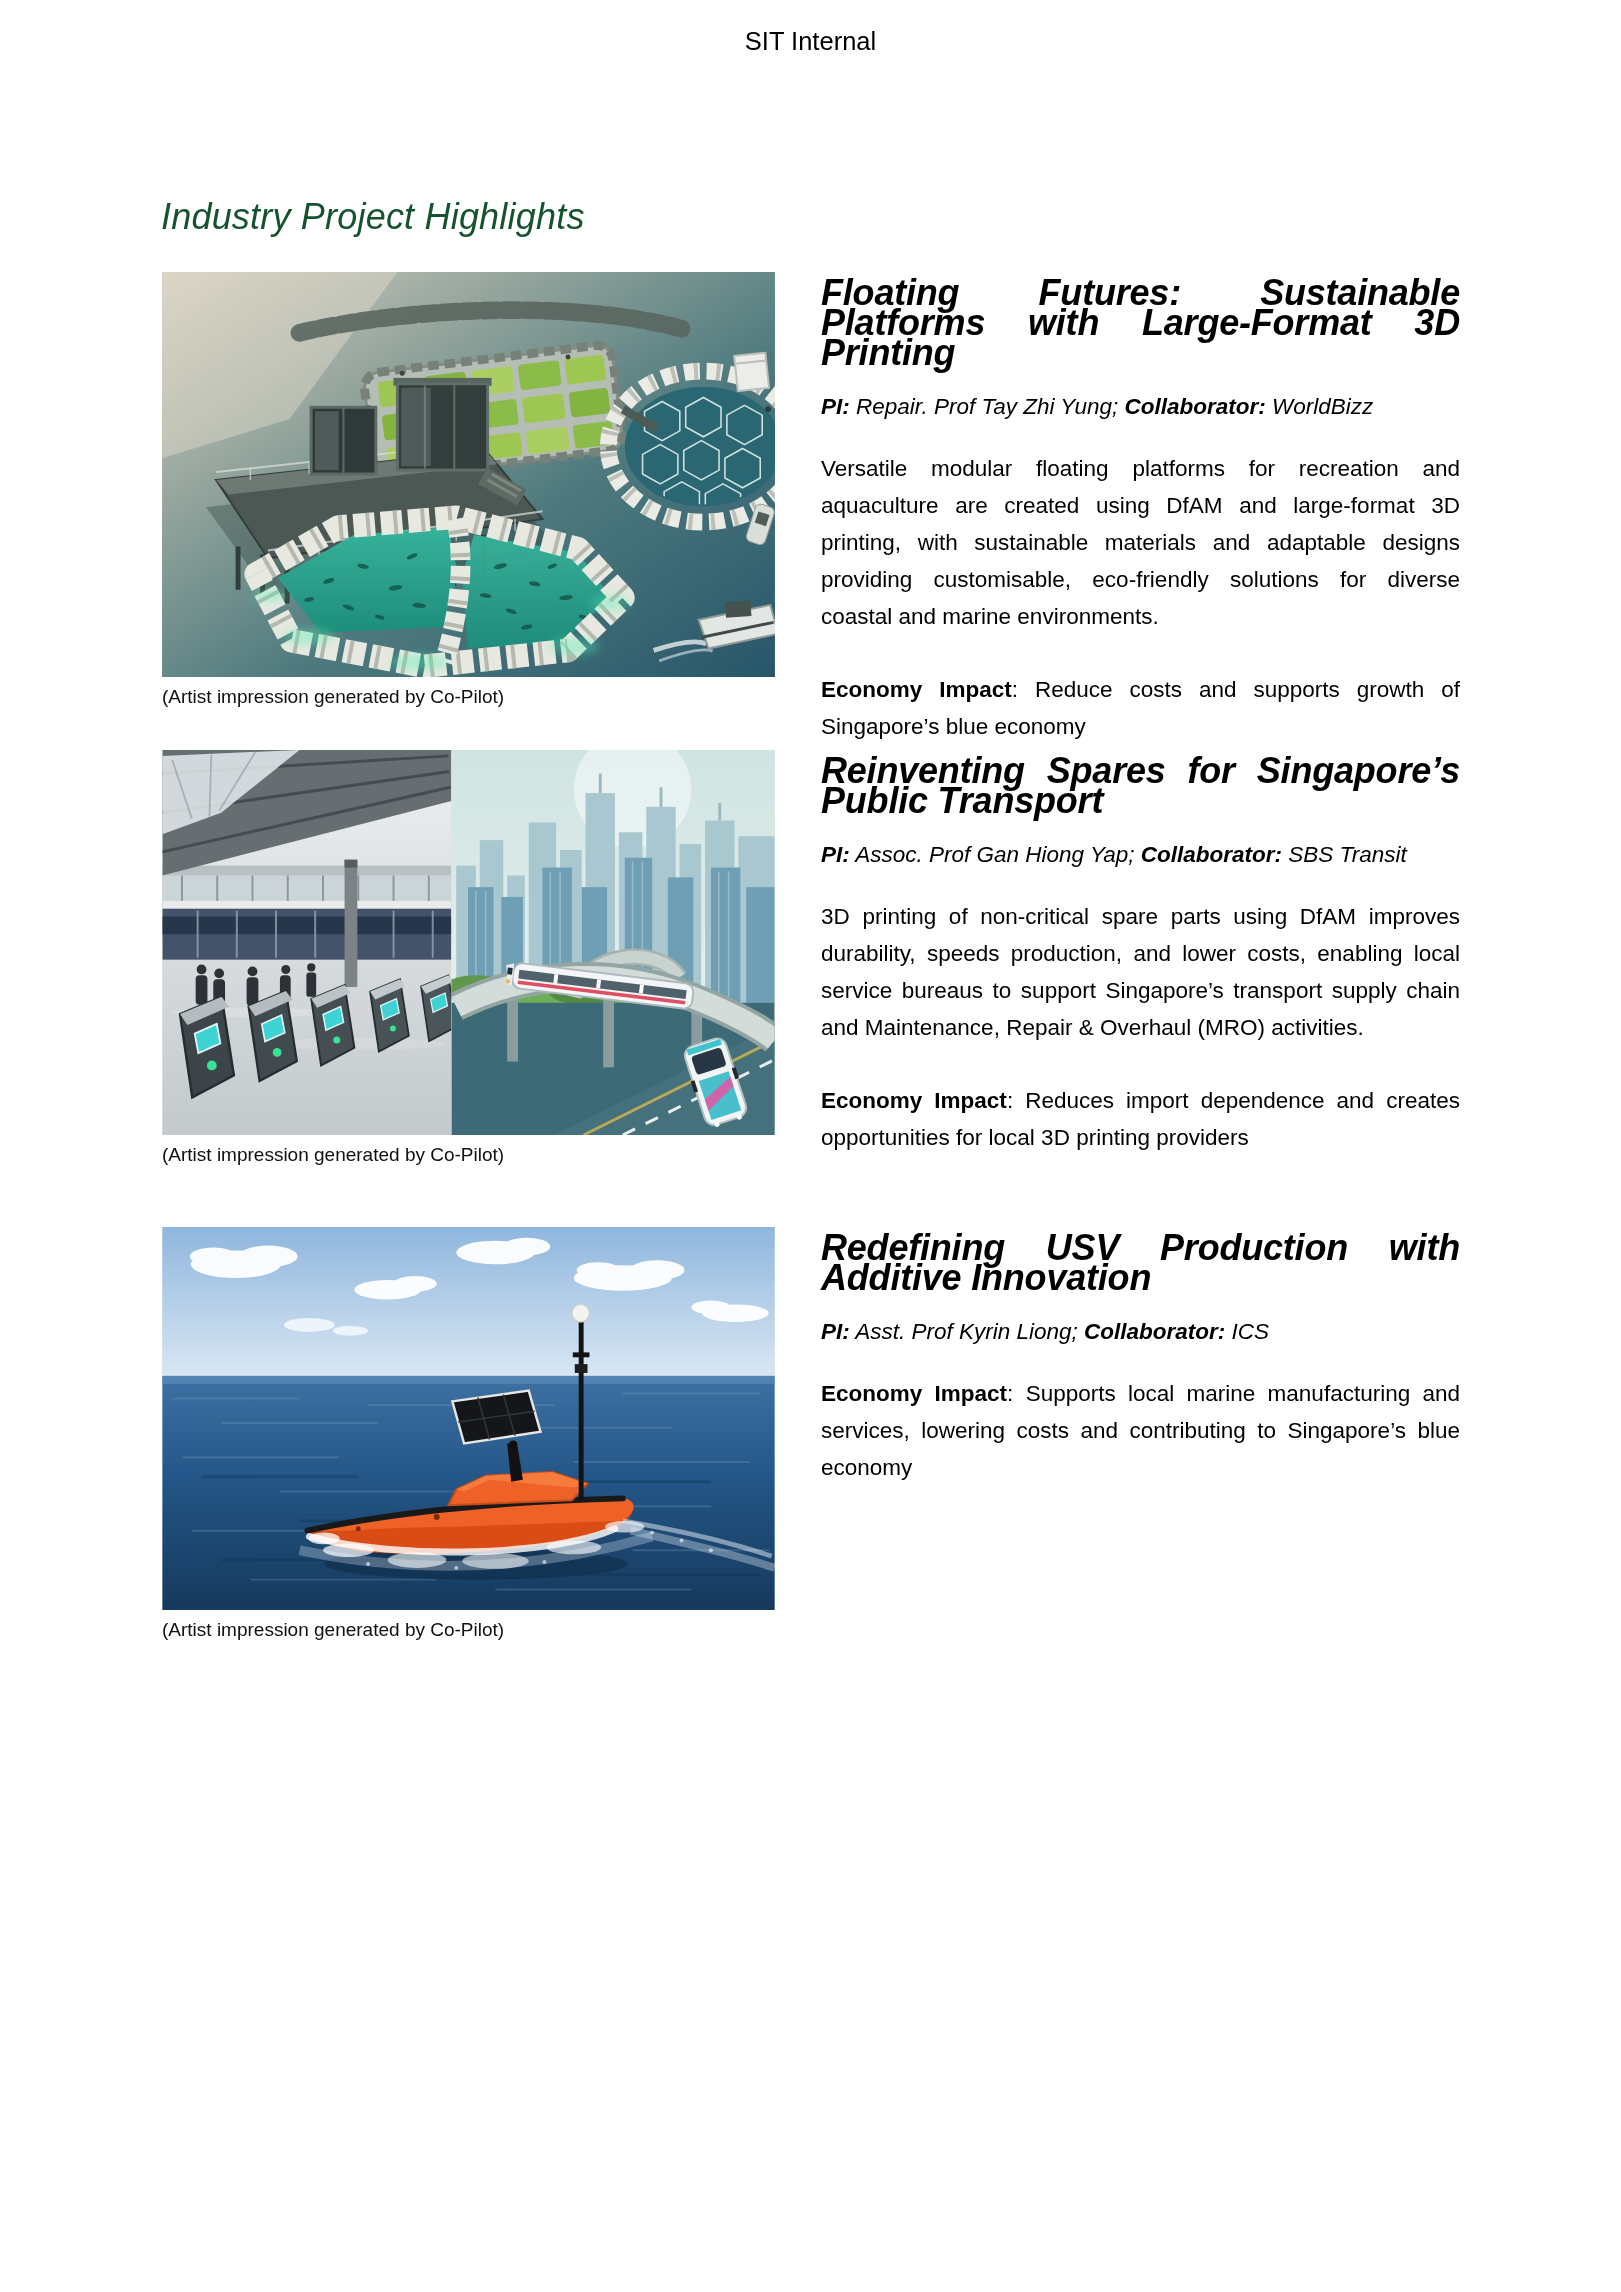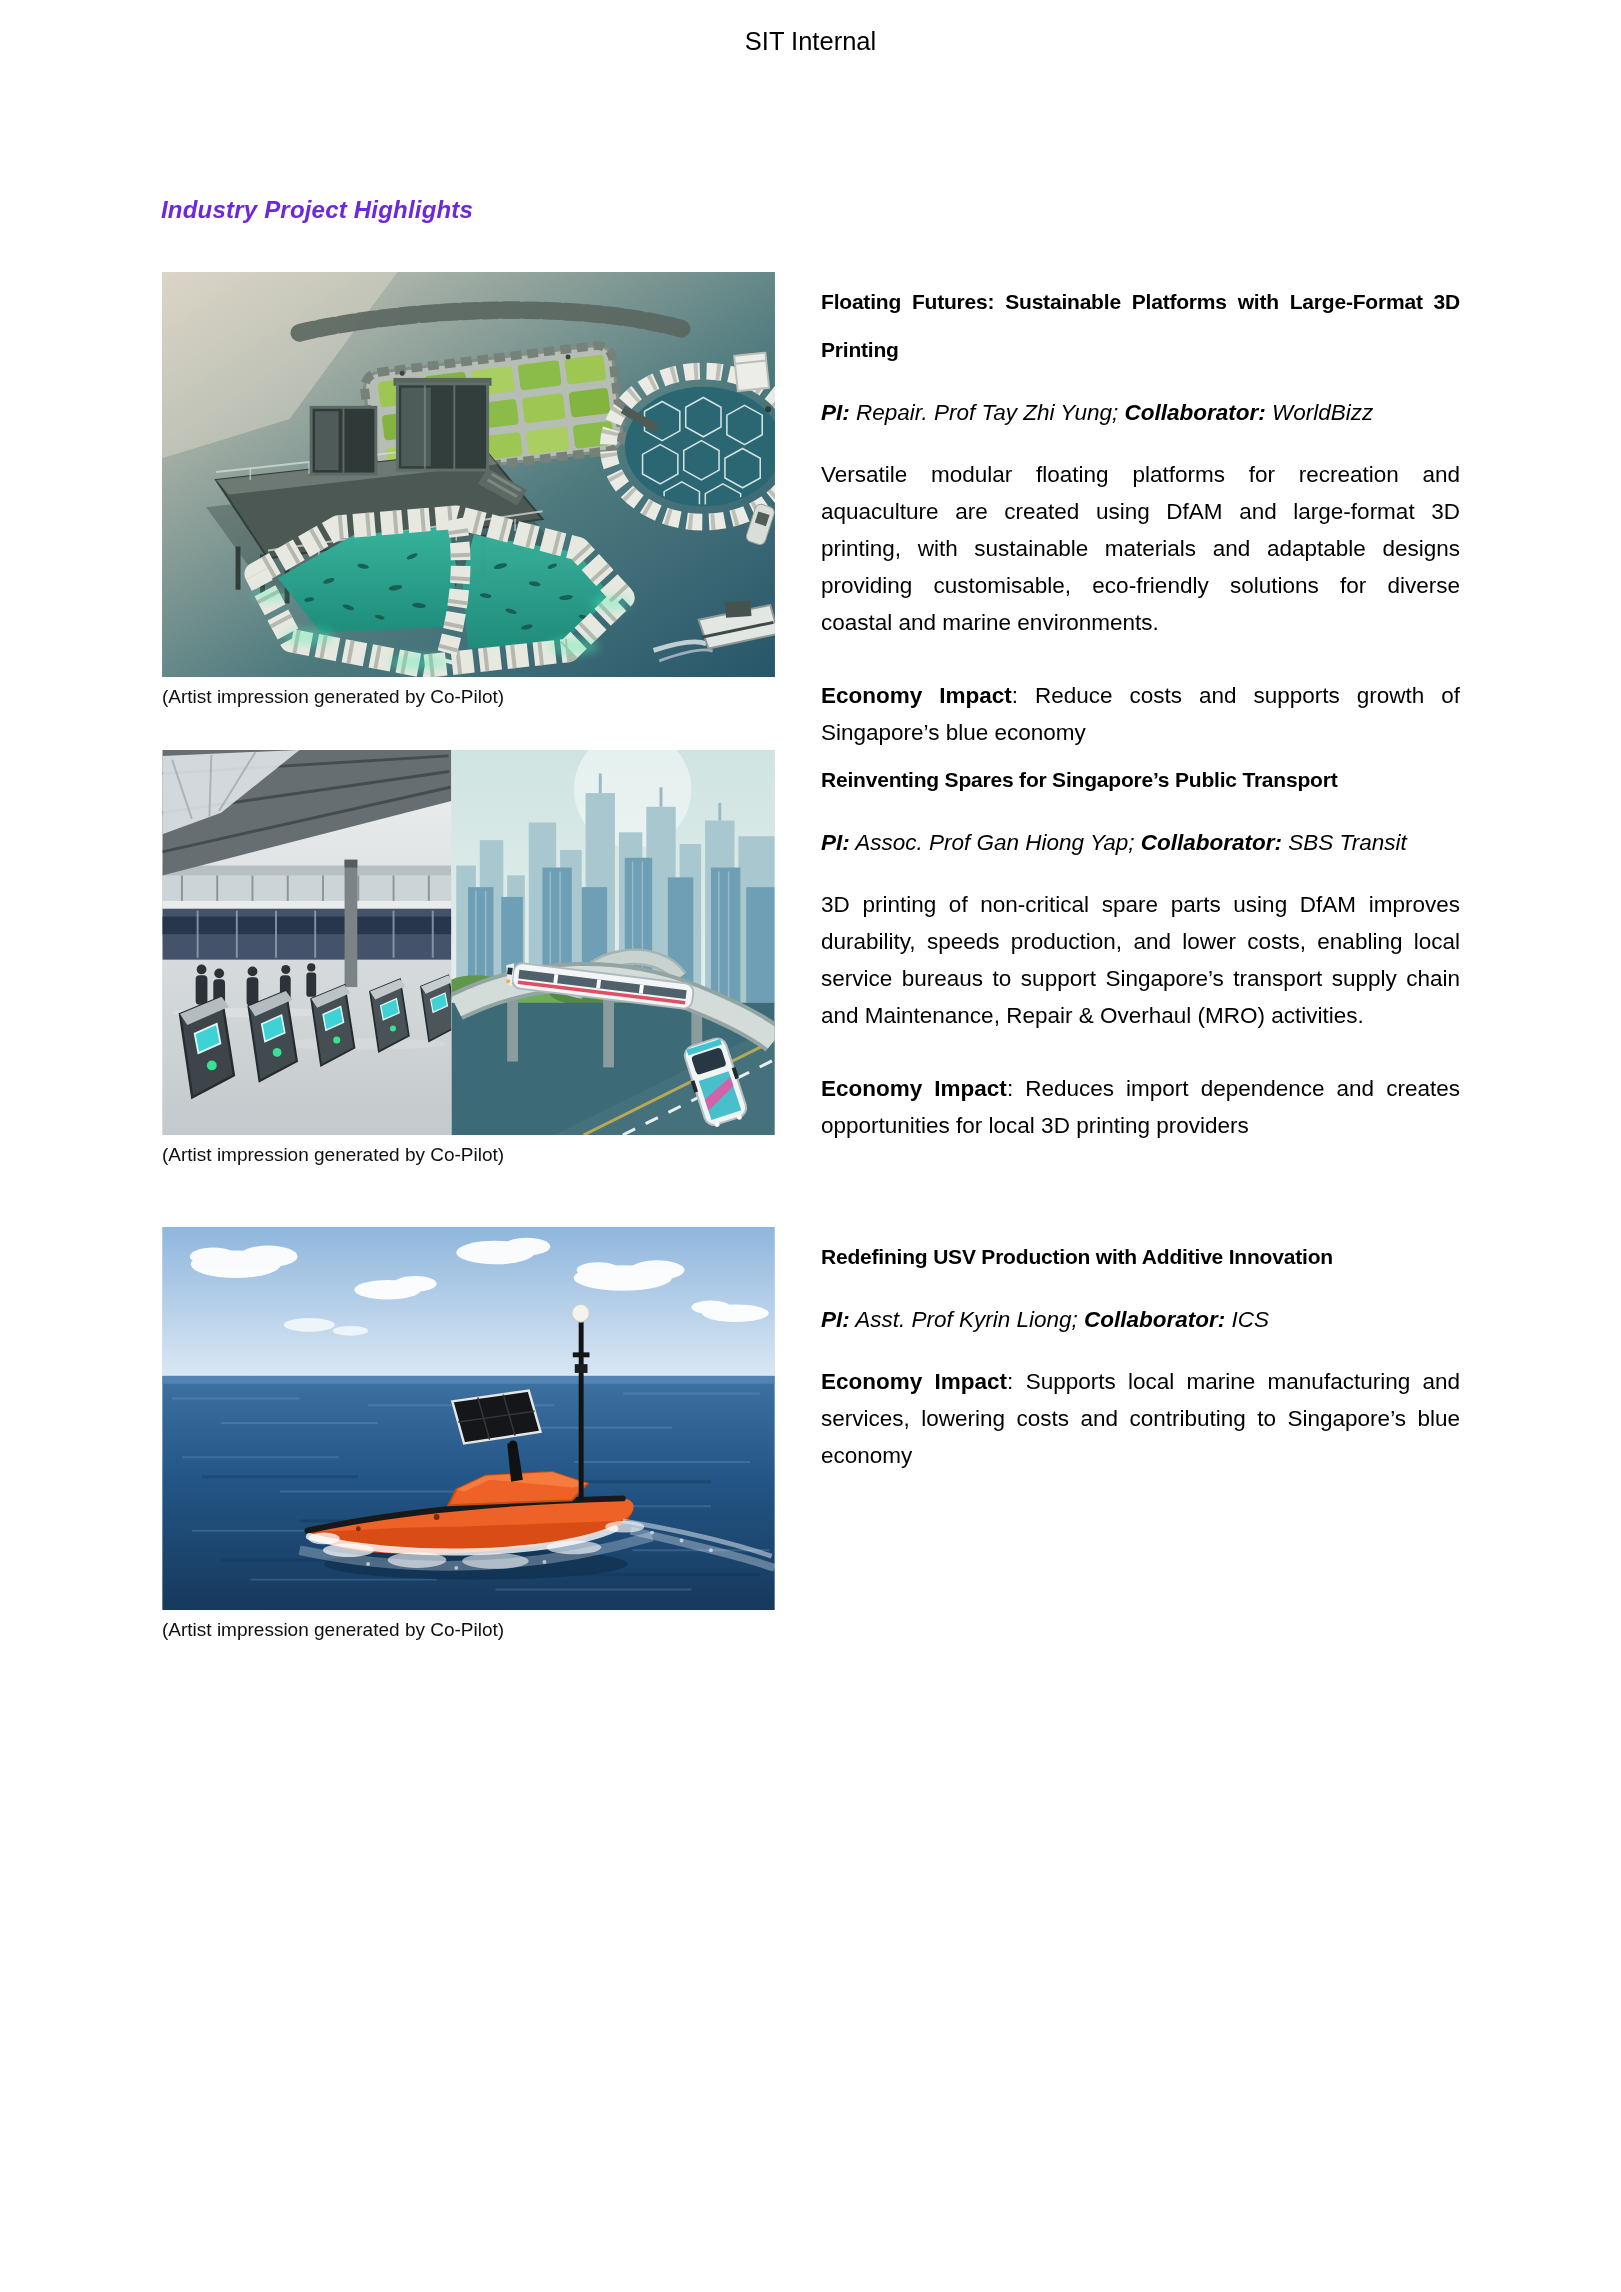--- a/index.html
+++ b/index.html
@@ -11,35 +11,35 @@
     font-family:"Liberation Sans",sans-serif;
     color:#000;
     overflow:hidden;
   }
   .doc-header{
     position:absolute;top:27.4px;left:0;width:100%;
     text-align:center;font-size:25.5px;color:#000;
   }
   .section-title{
     position:absolute;top:196px;left:161px;margin:0;
-    font-size:24px;font-weight:700;font-style:italic;
-    color:#6d28d9;letter-spacing:0.2px;
+    font-size:36px;font-weight:400;font-style:italic;
+    color:#14532d;letter-spacing:0.2px;
   }
   .row{position:absolute;left:162px;width:1298px;}
   .row1{top:272px;} .row2{top:750px;} .row3{top:1227px;}
   .left-col{position:absolute;left:0;top:0;width:613px;}
   figure{margin:0;}
   .photo{display:block;width:613px;background:#dfe5e6;}
   figcaption{
     font-size:19px;line-height:27.4px;margin-top:5.9px;color:#101010;
   }
   .right-col{position:absolute;left:659px;top:5.9px;width:639px;}
   .project-title{
-    margin:0 0 25.5px;font-size:21px;line-height:48px;font-weight:700;
-    text-align:justify;letter-spacing:-0.2px;
+    margin:0 0 25.5px;font-size:36px;line-height:30px;font-weight:700;
+    text-align:justify;letter-spacing:-0.2px;font-style:italic;
   }
   .pi-line{
     margin:0 0 29px;font-size:22.5px;font-style:italic;line-height:27.4px;
   }
   .pi-line .bi{font-weight:700;}
   .desc{
     margin:0 0 36px;font-size:22.5px;line-height:37px;text-align:justify;
   }
   .impact{
     margin:0;font-size:22.5px;line-height:37px;text-align:justify;

